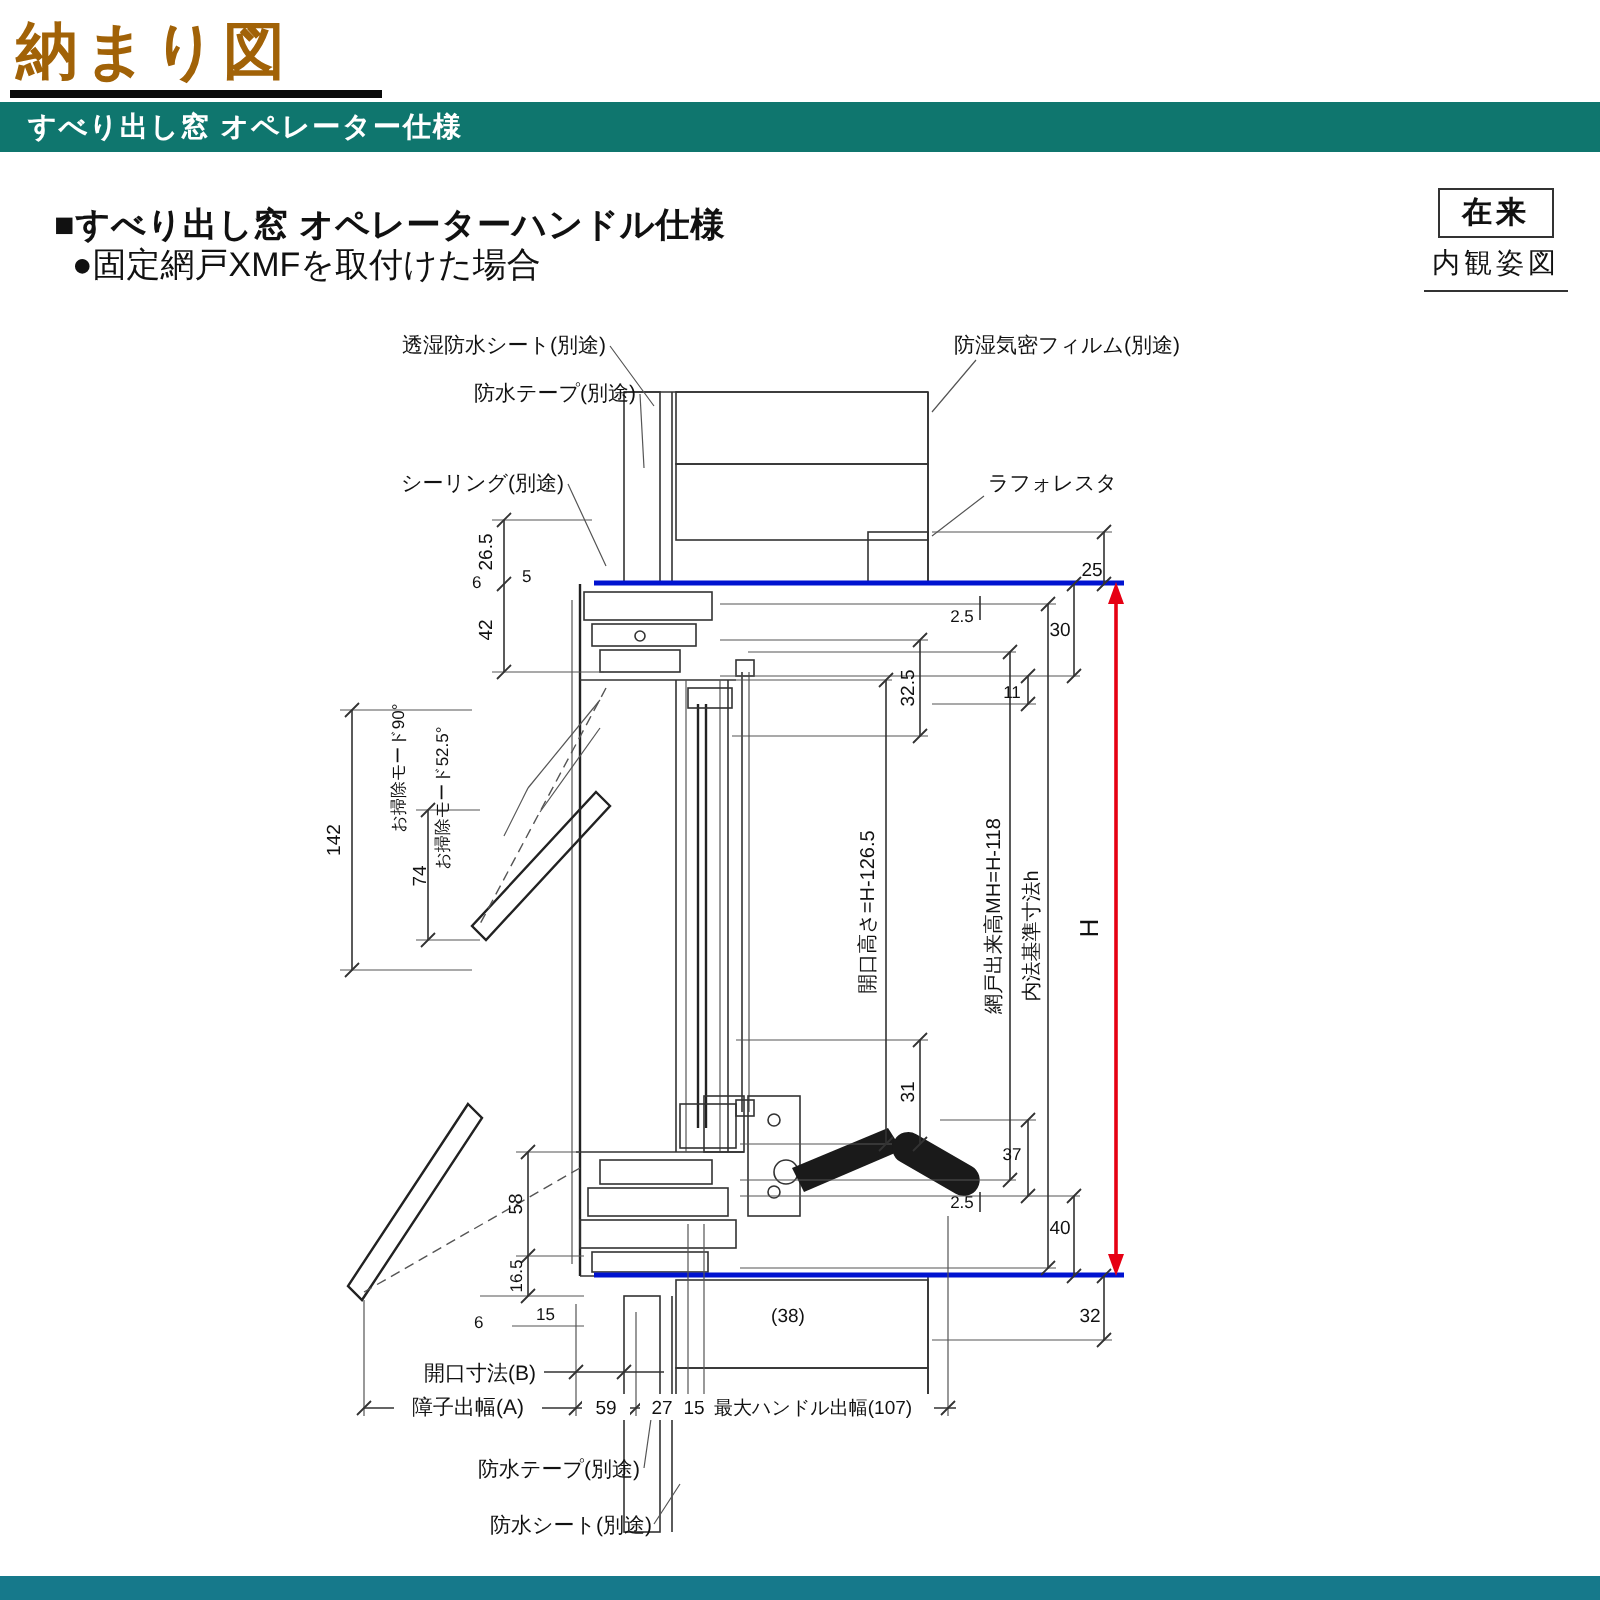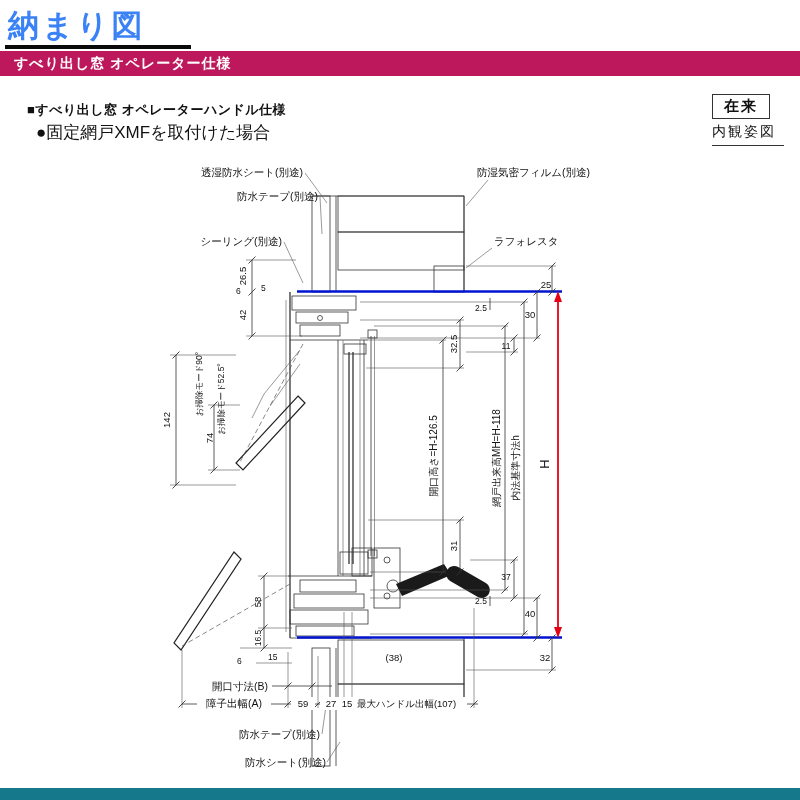--- a/index.html
+++ b/index.html
@@ -1,25 +1,25 @@
 <!DOCTYPE html>
 <html><head>
 <meta charset="utf-8">
 <style>
   *{margin:0;padding:0;box-sizing:border-box}
   html,body{width:800px;height:800px;background:#fff;overflow:hidden}
   body{font-family:"Liberation Sans","DejaVu Sans",sans-serif;position:relative;color:#111}
   .abs{position:absolute}
-  #title{left:8px;top:5px;font-size:31px;font-weight:bold;letter-spacing:3px;color:#3b82f6}
+  #title{left:8px;top:5px;font-size:31px;font-weight:bold;letter-spacing:3px;color:#a16207}
   #title-rule{left:5px;top:45px;width:186px;height:4px;background:#0a0a0a}
-  #banner{left:0;top:51px;width:800px;height:25px;background:#be185d;color:#fff;
+  #banner{left:0;top:51px;width:800px;height:25px;background:#0f766e;color:#fff;
           font-size:14px;font-weight:bold;line-height:25px;padding-left:14px;letter-spacing:1px}
-  #heading{left:27px;top:101px;font-size:13px;font-weight:bold;letter-spacing:.5px}
+  #heading{left:27px;top:101px;font-size:17px;font-weight:bold;letter-spacing:.5px}
   #subheading{left:36px;top:121px;font-size:17px}
-  #badge-wrap{left:712px;top:94px;width:72px;text-align:left;border-bottom:1.5px solid #333;padding-bottom:4px}
+  #badge-wrap{left:712px;top:94px;width:72px;text-align:center;border-bottom:1.5px solid #333;padding-bottom:4px}
   #badge{display:inline-block;border:1.5px solid #333;padding:2px 11px;font-size:15px;font-weight:bold;letter-spacing:2px}
   #badge-caption{margin-top:4px;font-size:14px;letter-spacing:2px}
   #footer-bar{left:0;bottom:0;width:800px;height:12px;background:#16798b}
   svg{position:absolute;left:0;top:0}
   .ln{stroke:#333;stroke-width:.8;fill:none}
   .lnm{stroke:#222;stroke-width:1.2;fill:none}
   .lnt{stroke:#555;stroke-width:.6;fill:none}
   .dsh{stroke:#555;stroke-width:.7;fill:none;stroke-dasharray:5 3}
   .co{font-size:10.5px;fill:#111}
   .dm{font-size:9.5px;fill:#111}

